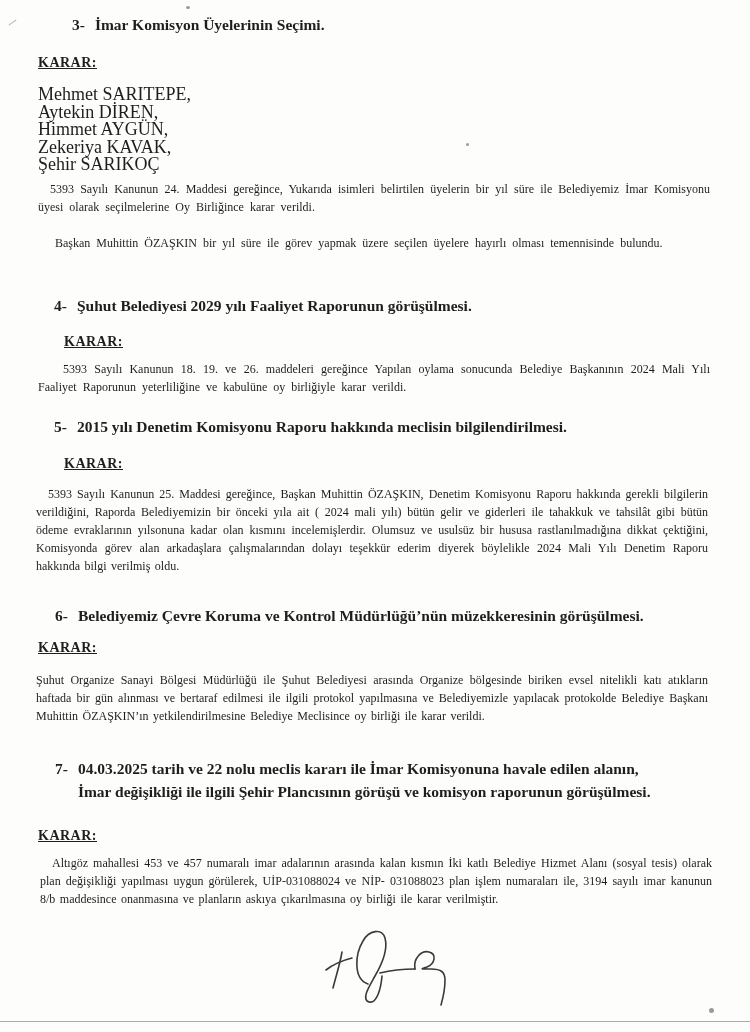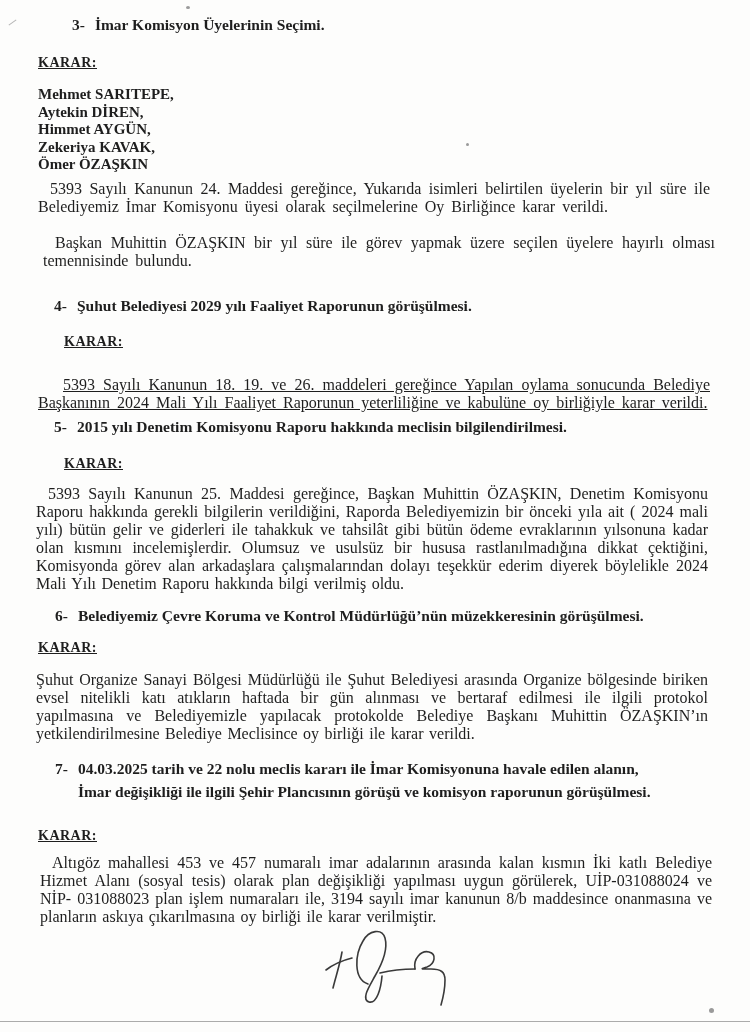--- a/index.html
+++ b/index.html
@@ -21,30 +21,30 @@
   }
   .heading .num{flex:0 0 auto;margin-right:10px;}
   .heading .txt{flex:0 1 auto;}
   .karar{
     font-weight:bold;
     font-size:14px;
     text-decoration:underline;
     letter-spacing:.5px;
   }
   .body-par{
-    font-size:16px;
+    font-size:12px;
     line-height:18px;
     text-align:justify;
     width:672px;
   }
   .indent-sm{text-indent:12px;}
   .indent-md{text-indent:25px;}
   .ws-wide{word-spacing:3px;}
   .ws-med{word-spacing:1.5px;}
-  .names{font-size:15px;line-height:17.5px;font-weight:bold;}
+  .names{font-size:18px;line-height:17.5px;}
   .names div{white-space:nowrap;}
   .scan-line{
     width:750px;height:0;
     border-top:1px solid #ababab;
   }
   .speck{position:absolute;background:#9a9a9a;border-radius:50%;}
   .speck-slash{
     position:absolute;width:9px;height:0;
     border-top:1.5px solid #b5b5b5;
     transform:rotate(-35deg);
@@ -66,35 +66,35 @@
     <span class="txt">İmar Komisyon Üyelerinin Seçimi.</span>
   </div>
 
   <div class="abs karar" style="left:38px;top:55px;">KARAR:</div>
 
   <div class="abs names" style="left:38px;top:86px;">
     <div>Mehmet SARITEPE,</div>
     <div>Aytekin DİREN,</div>
     <div>Himmet AYGÜN,</div>
     <div>Zekeriya KAVAK,</div>
-    <div>Ömer ÖZAŞKIN</div>
+    <div>Şehir SARIKOÇ</div>
   </div>
 
   <div class="abs body-par indent-sm ws-wide" style="left:38px;top:180px;">5393 Sayılı Kanunun 24. Maddesi gereğince, Yukarıda isimleri belirtilen üyelerin bir yıl süre ile Belediyemiz İmar Komisyonu üyesi olarak seçilmelerine Oy Birliğince karar verildi.</div>
 
   <div class="abs body-par indent-sm ws-wide" style="left:43px;top:234px;">Başkan Muhittin ÖZAŞKIN bir yıl süre ile görev yapmak üzere seçilen üyelere hayırlı olması temennisinde bulundu.</div>
 
   <div class="abs heading" style="left:54px;top:297px;">
     <span class="num">4-</span>
     <span class="txt">Şuhut Belediyesi 2029 yılı Faaliyet Raporunun görüşülmesi.</span>
   </div>
 
   <div class="abs karar" style="left:64px;top:334px;">KARAR:</div>
 
-  <div class="abs body-par indent-md ws-wide" style="left:38px;top:376px;text-decoration:underline;">5393 Sayılı Kanunun 18. 19. ve 26. maddeleri gereğince Yapılan oylama sonucunda Belediye Başkanının 2024 Mali Yılı Faaliyet Raporunun yeterliliğine ve kabulüne oy birliğiyle karar verildi.</div>
+  <div class="abs body-par indent-md ws-wide" style="left:38px;top:360px;">5393 Sayılı Kanunun 18. 19. ve 26. maddeleri gereğince Yapılan oylama sonucunda Belediye Başkanının 2024 Mali Yılı Faaliyet Raporunun yeterliliğine ve kabulüne oy birliğiyle karar verildi.</div>
 
   <div class="abs heading" style="left:54px;top:418px;">
     <span class="num">5-</span>
     <span class="txt">2015 yılı Denetim Komisyonu Raporu hakkında meclisin bilgilendirilmesi.</span>
   </div>
 
   <div class="abs karar" style="left:64px;top:456px;">KARAR:</div>
 
   <div class="abs body-par indent-sm ws-med" style="left:36px;top:485px;">5393 Sayılı Kanunun 25. Maddesi gereğince, Başkan Muhittin ÖZAŞKIN, Denetim Komisyonu Raporu hakkında gerekli bilgilerin verildiğini, Raporda Belediyemizin bir önceki yıla ait ( 2024 mali yılı) bütün gelir ve giderleri ile tahakkuk ve tahsilât gibi bütün ödeme evraklarının yılsonuna kadar olan kısmını incelemişlerdir. Olumsuz ve usulsüz bir hususa rastlanılmadığına dikkat çektiğini, Komisyonda görev alan arkadaşlara çalışmalarından dolayı teşekkür ederim diyerek böylelikle 2024 Mali Yılı Denetim Raporu hakkında bilgi verilmiş oldu.</div>
 

